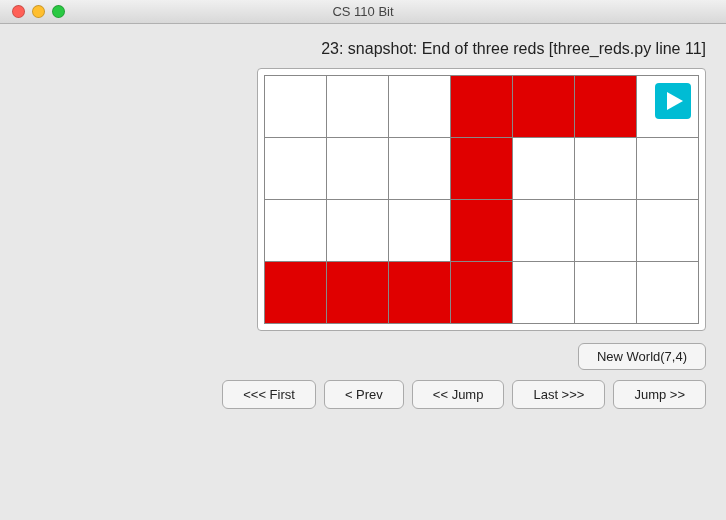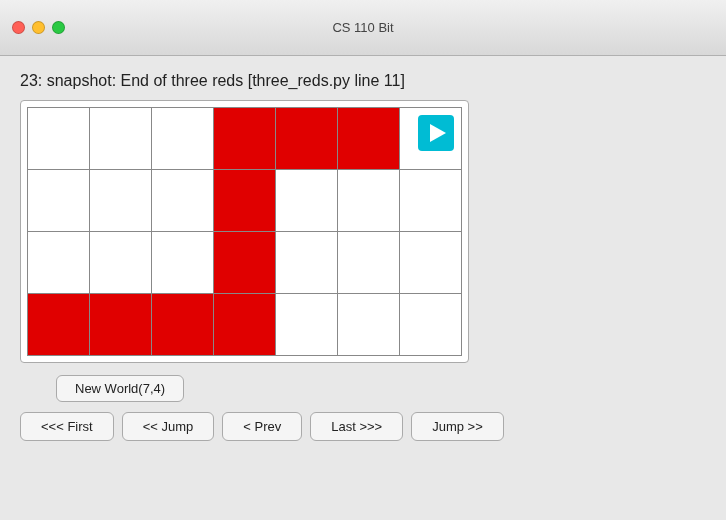--- a/index.html
+++ b/index.html
@@ -10,21 +10,21 @@
       background: #e8e8e8;
       font-family: -apple-system, BlinkMacSystemFont, "Helvetica Neue", Arial, sans-serif;
       display: flex;
       flex-direction: column;
       align-items: center;
     }
 
     
     .title-bar {
       width: 100%;
-      height: 56px;
+      height: 24px;
       background: linear-gradient(to bottom, #f0f0f0, #d8d8d8);
       border-bottom: 1px solid #b0b0b0;
       display: flex;
       align-items: center;
       justify-content: center;
       position: relative;
       flex-shrink: 0;
     }
 
     .traffic-lights {
@@ -50,21 +50,21 @@
       font-weight: 500;
       color: #444;
     }
 
     
     .main-content {
       flex: 1;
       width: 100%;
       display: flex;
       flex-direction: column;
-      align-items: flex-start;
+      align-items: flex-end;
       padding: 16px 20px 10px;
     }
 
     
     .snapshot-label {
       font-size: 16px;
       color: #222;
       margin-bottom: 10px;
       text-align: center;
     }
@@ -204,19 +204,19 @@
         <div class="cell"></div>
         <div class="cell"></div>
       </div>
     <div class="play-btn"></div>
   </div>
 
   <button class="new-world-btn">New World(7,4)</button>
 
   <div class="nav-row">
     <button class="nav-btn">&lt;&lt;&lt; First</button>
+    <button class="nav-btn">&lt; Prev</button>
     <button class="nav-btn">&lt;&lt; Jump</button>
-    <button class="nav-btn">&lt; Prev</button>
     <button class="nav-btn">Last &gt;&gt;&gt;</button>
     <button class="nav-btn">Jump &gt;&gt;</button>
   </div>
 
 </div>
 
 </body></html>

